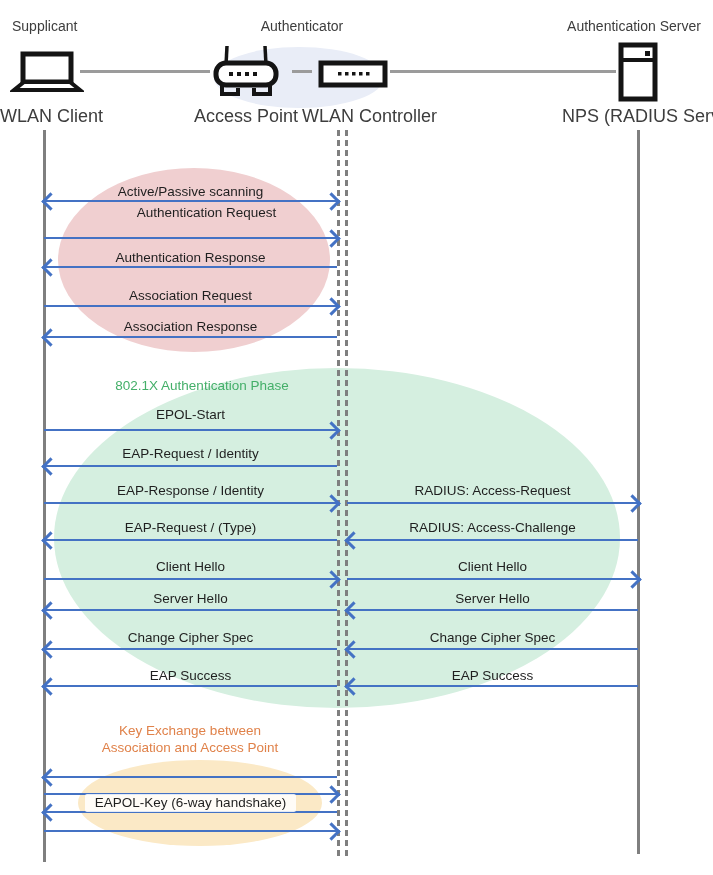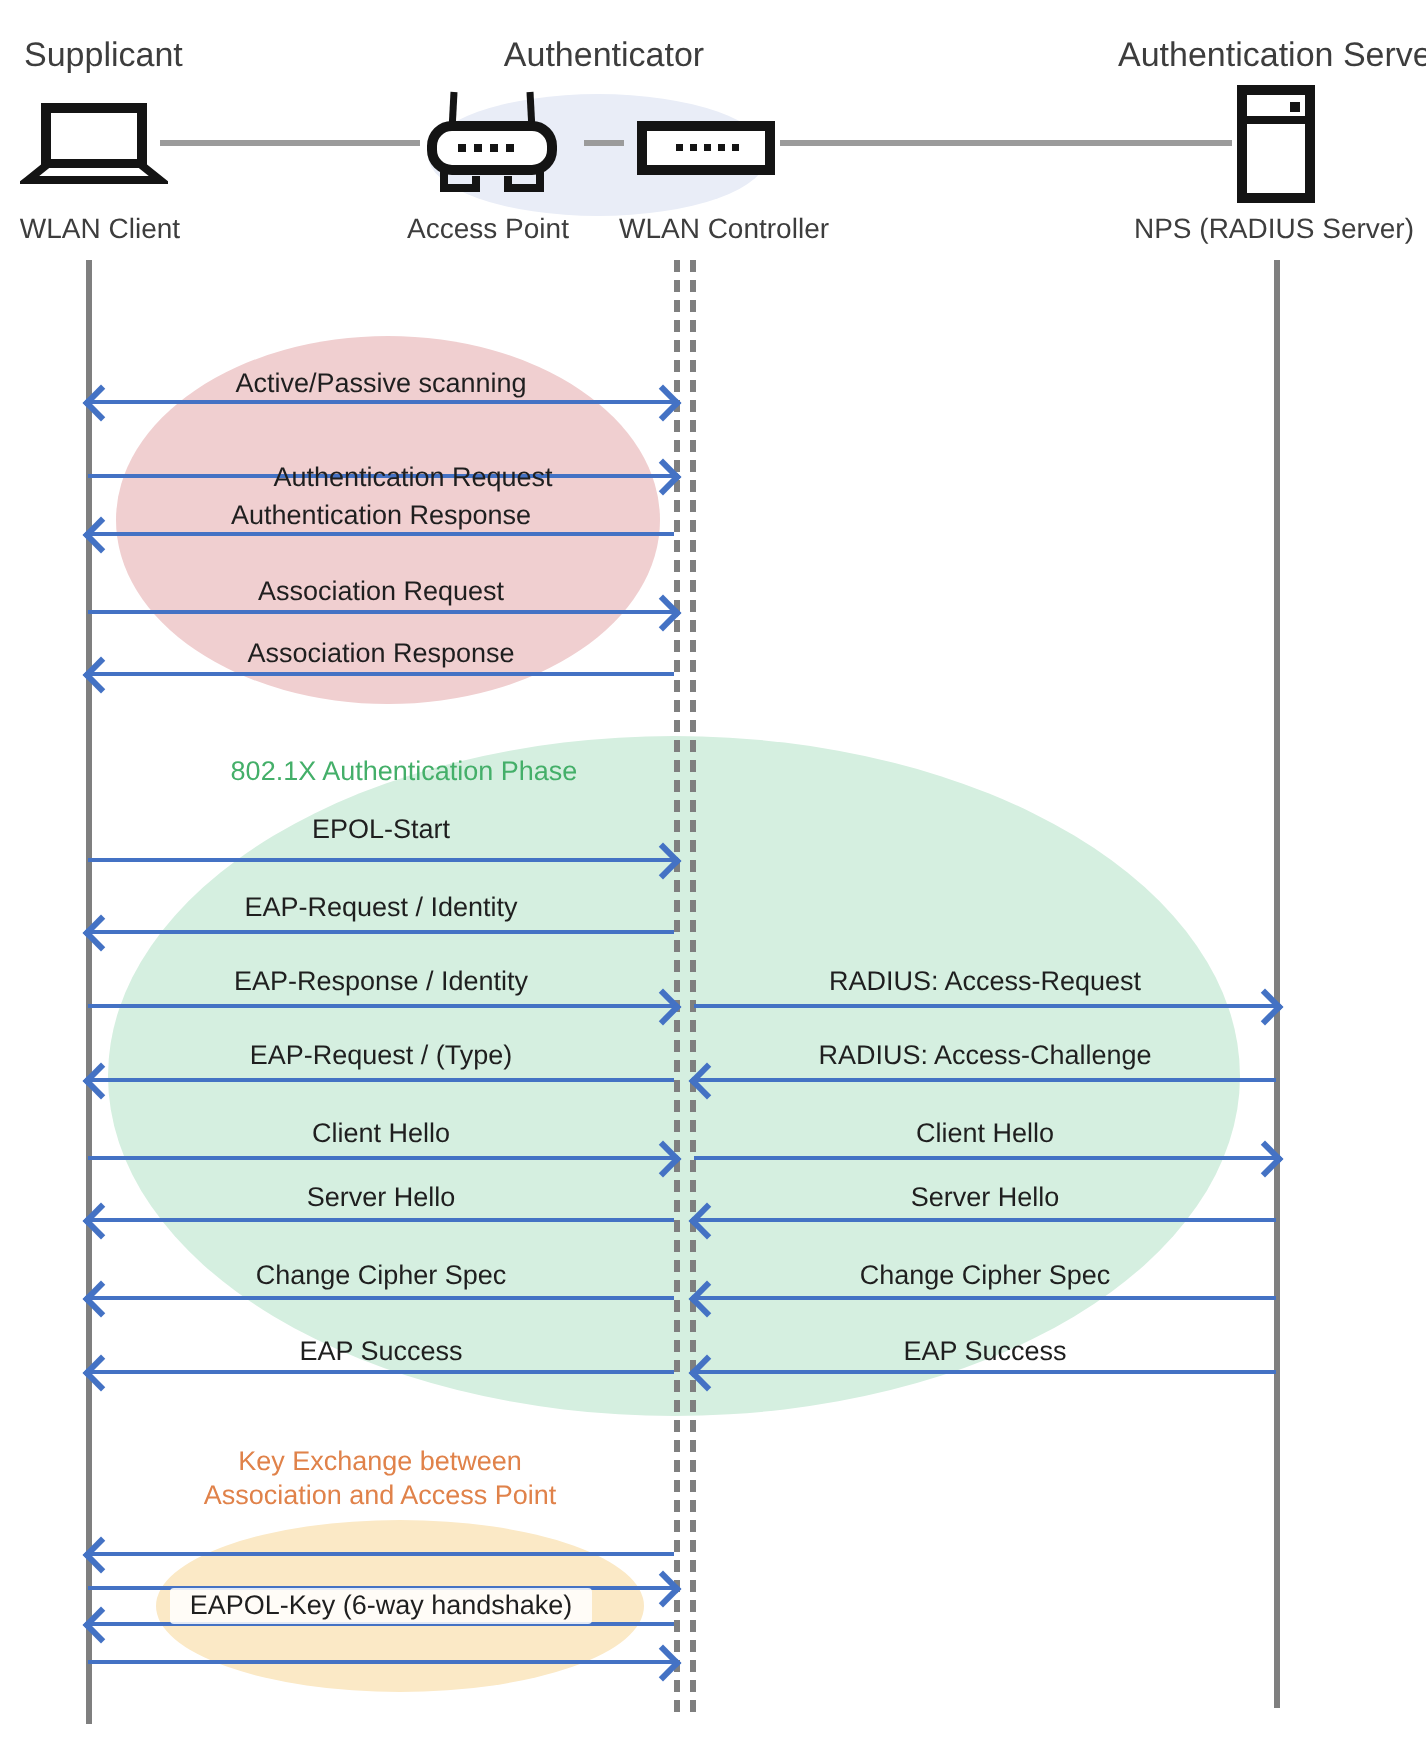--- a/index.html
+++ b/index.html
@@ -1,22 +1,22 @@
 <!DOCTYPE html>
 <html><head>
 <meta charset="utf-8">
 <style>
   html,body{margin:0;padding:0;background:#fff;}
   #canvas{
     position:relative;width:713px;height:875px;background:#fff;overflow:hidden;
     font-family:"Liberation Sans","DejaVu Sans",sans-serif;color:#3a3a3a;
   }
   .abs{position:absolute;}
-  .hdr-label{font-size:17px;color:#3d3d3d;white-space:nowrap;}
-  .node-label{font-size:14px;color:#3d3d3d;text-align:center;white-space:nowrap;}
+  .hdr-label{font-size:14px;color:#3d3d3d;white-space:nowrap;}
+  .node-label{font-size:18px;color:#3d3d3d;text-align:center;white-space:nowrap;}
   .ellipse{position:absolute;border-radius:50%;z-index:1;}
   .lifeline{position:absolute;width:3px;background:#7F7F7F;z-index:2;}
   .lifeline.dashed{
     background:repeating-linear-gradient(180deg,#7F7F7F 0 6px,transparent 6px 10px);
   }
   .connector{position:absolute;height:3px;background:#9B9B9B;top:70px;z-index:1;}
   .phase-title{position:absolute;font-size:13.5px;text-align:center;z-index:3;line-height:17px;}
   .msg-label{position:absolute;font-size:13.5px;color:#1f1f1f;text-align:center;z-index:4;height:18px;line-height:18px;white-space:nowrap;}
   .msg-label span{display:inline-block;}
   .msg-label.boxed span{background:rgba(255,255,255,0.85);padding:0 10px;border-radius:2px;}
@@ -85,21 +85,21 @@
   <div class="lifeline" style="left:637px;top:130px;height:724px;"></div>
 
   <div class="phase-title" id="phase-title-1" style="left: 72px; top: 377px; width: 260px; color: rgb(68, 175, 105);">802.1X Authentication Phase</div>
   <div class="phase-title" id="phase-title-2" style="left: 90px; top: 722px; width: 200px; color: rgb(224, 130, 74);">Key Exchange between Association and Access Point</div>
 
   <div id="messages">
       <div class="msg-label" style="left: 44px; top: 183px; width: 293px;"><span>Active/Passive scanning</span></div>
       <div class="aline" style="left: 44px; top: 200px; width: 293px;"></div>
       <div class="ahead r" style="left: 325px; top: 195px;"></div>
       <div class="ahead l" style="left: 44px; top: 195px;"></div>
-      <div class="msg-label" style="left: 44px; top: 230px; width: 293px; padding-left: 16px;"><span>Authentication Request</span></div>
+      <div class="msg-label" style="left: 44px; top: 204px; width: 293px; padding-left: 16px;"><span>Authentication Request</span></div>
       <div class="aline" style="left: 44px; top: 237px; width: 293px;"></div>
       <div class="ahead r" style="left: 325px; top: 232px;"></div>
       <div class="msg-label" style="left: 44px; top: 249px; width: 293px;"><span>Authentication Response</span></div>
       <div class="aline" style="left: 44px; top: 266px; width: 293px;"></div>
       <div class="ahead l" style="left: 44px; top: 261px;"></div>
       <div class="msg-label" style="left: 44px; top: 287px; width: 293px;"><span>Association Request</span></div>
       <div class="aline" style="left: 44px; top: 305px; width: 293px;"></div>
       <div class="ahead r" style="left: 325px; top: 300px;"></div>
       <div class="msg-label" style="left: 44px; top: 318px; width: 293px;"><span>Association Response</span></div>
       <div class="aline" style="left: 44px; top: 336px; width: 293px;"></div>

